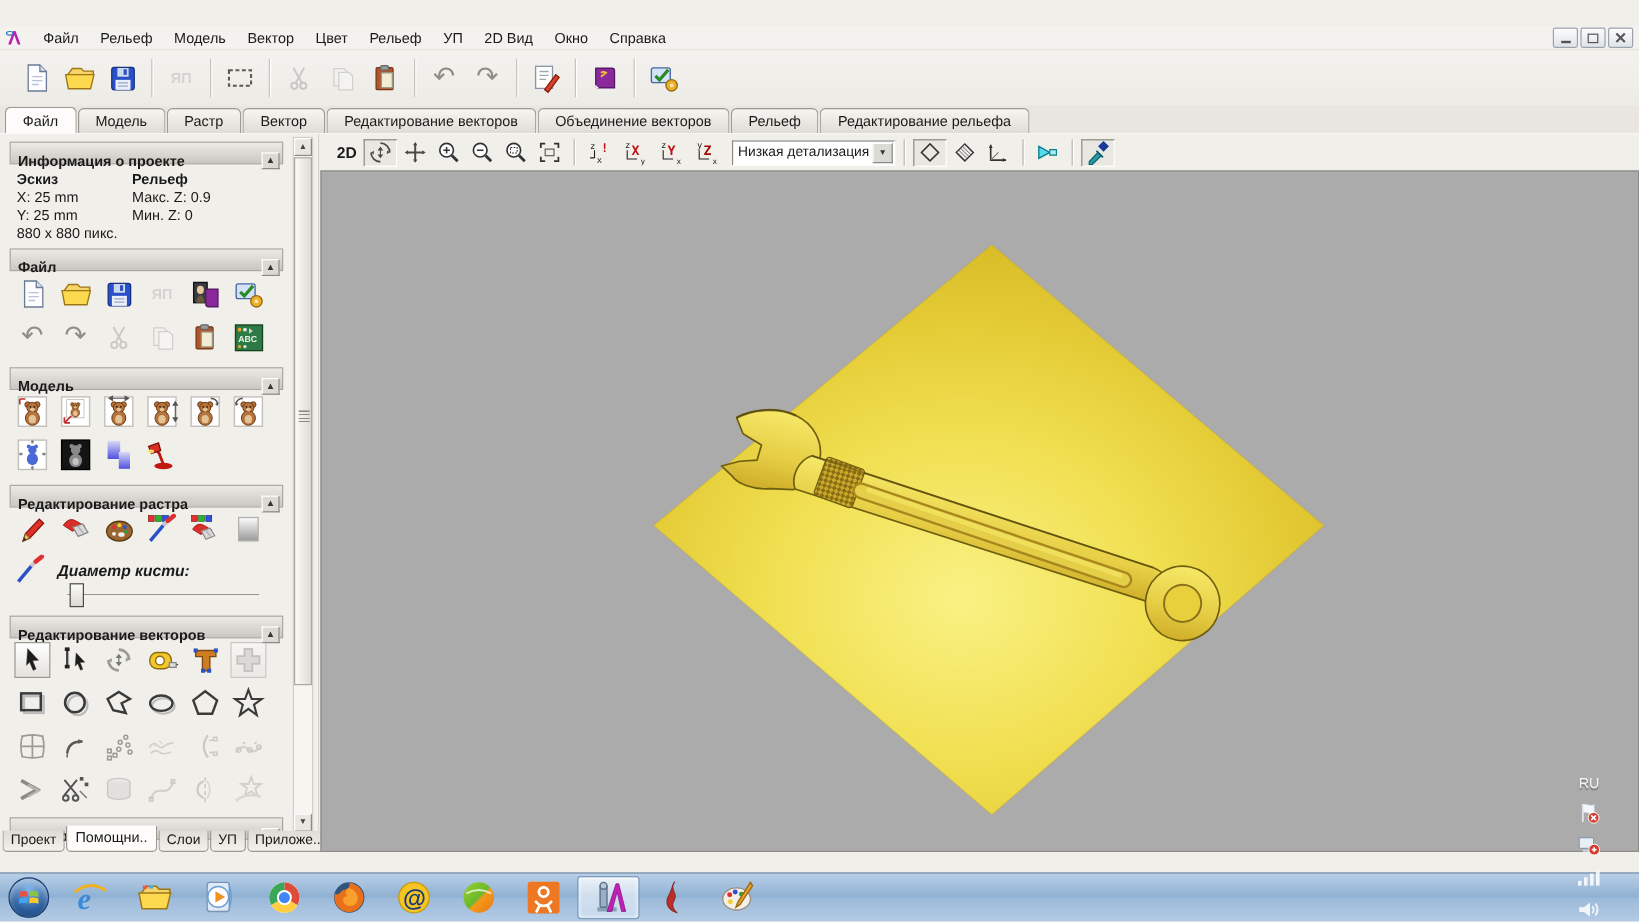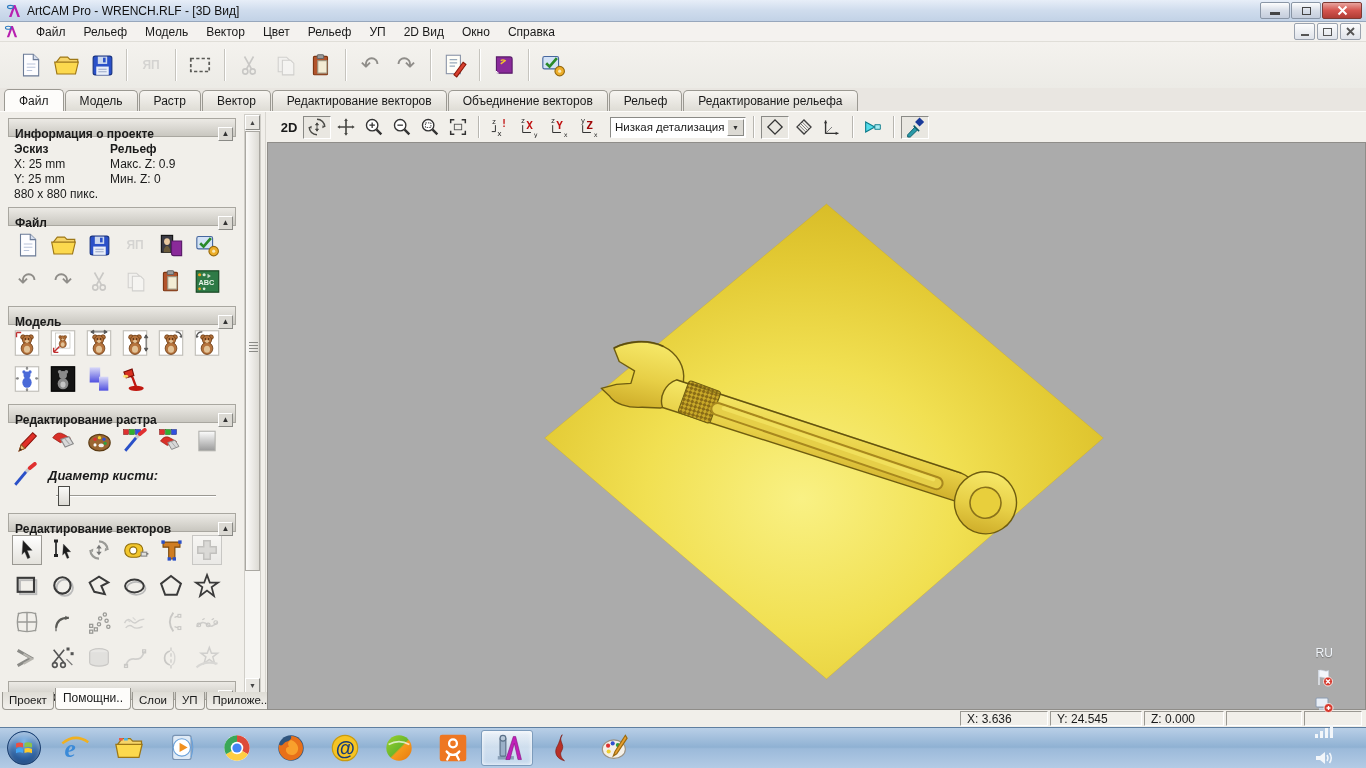--- a/index.html
+++ b/index.html
@@ -214,42 +214,20 @@
     <g id="g-book">
         <path d="M5 4.5 h12.5 a2 2 0 0 1 2 2 V19.5 H7 a2 2 0 0 1 -2 -2 Z" fill="#8a2a9a" stroke="#581a68"></path>
         <path d="M5 17.5 a2 2 0 0 0 2 2" fill="none" stroke="#fff"></path>
         <path d="M9 8 q2 -1.5 4 0 q-2 1.5 -4 3" stroke="#f0c030" fill="none" stroke-width="1.3"></path>
       </g>
   </defs>
 </svg>
 
 <div id="screen">
 
-  <div class="titlebar">
-    <svg class="appicon" viewBox="0 0 16 16">
-        <path d="M3 14 L7.5 2 H9.5 L14 14 H11.5 L8.5 5.5 L5.5 14 Z" fill="#b820b0"></path>
-        <ellipse cx="4.5" cy="4" rx="3" ry="1.6" fill="none" stroke="#2a7ac0" stroke-width="1.1"></ellipse>
-      </svg>
-    <span class="title-text">ArtCAM Pro - WRENCH.RLF - [3D Вид]</span>
-    <div class="winbtns">
-      <div class="wbtn">
-          <div class="glyph-min"></div>
-        </div>
-      <div class="wbtn">
-          <div class="glyph-rest"></div>
-        </div>
-      <div class="wbtn close">
-          <span class="glyph-x">
-            <svg viewBox="0 0 11 11" width="11" height="11">
-              <path d="M1.5 1.5 L9.5 9.5 M9.5 1.5 L1.5 9.5" stroke="#fff" stroke-width="2"></path>
-            </svg>
-          </span>
-        </div>
-    </div>
-  </div>
 
   <div class="menubar">
     <svg class="appicon" viewBox="0 0 16 16">
         <path d="M3 14 L7.5 2 H9.5 L14 14 H11.5 L8.5 5.5 L5.5 14 Z" fill="#b820b0"></path>
         <ellipse cx="4.5" cy="4" rx="3" ry="1.6" fill="none" stroke="#2a7ac0" stroke-width="1.1"></ellipse>
       </svg>
     <span class="menu-item">Файл</span>
     <span class="menu-item">Рельеф</span>
     <span class="menu-item">Модель</span>
     <span class="menu-item">Вектор</span>
@@ -934,27 +912,20 @@
         <rect x="80" y="-12" width="34" height="34" rx="3" transform="rotate(8 97 5)" fill="url(#kn)" stroke="#6f5d10"></rect>
         <path d="M116 8 L346 35" stroke="#a8881e" stroke-width="14" stroke-linecap="round" fill="none"></path>
         <path d="M116 8 L346 35" stroke="#e6cf48" stroke-width="10" stroke-linecap="round" fill="none"></path>
         <path d="M122 6 L342 32" stroke="#f2e260" stroke-width="4" stroke-linecap="round" fill="none" opacity=".8"></path>
         <path d="M 2 -30 C 14 -40 34 -46 50 -42" fill="none" stroke="#57480c" stroke-width="2" opacity=".7"></path>
         <path d="M 70 -12 L 368 20" fill="none" stroke="#57480c" stroke-width="1.6" opacity=".5"></path>
       </g>
     </svg>
   </div>
 
-  <div class="statusbar">
-    <div class="scell" style="width:88px">X: 3.636</div>
-    <div class="scell" style="width:92px">Y: 24.545</div>
-    <div class="scell" style="width:80px">Z: 0.000</div>
-    <div class="scell" style="width:76px"></div>
-    <div class="scell" style="width:58px"></div>
-  </div>
 
   <div class="taskbar">
     <div class="orb">
       <div class="orbcirc">
         <svg width="18" height="16" viewBox="0 0 18 16">
             <path d="M1 3.5 C3.5 2.2 6 2.3 8 3.2 L8 7.4 C6 6.6 3.5 6.5 1 7.7 Z" fill="#ea5044"></path>
             <path d="M9.5 3 C11.5 2.1 14.5 2 17 3.4 L17 7.6 C14.5 6.4 11.5 6.5 9.5 7.3 Z" fill="#8bc34a"></path>
             <path d="M1 9 C3.5 7.8 6 7.9 8 8.7 L8 13 C6 12.1 3.5 12 1 13.2 Z" fill="#42a5f5"></path>
             <path d="M9.5 8.6 C11.5 7.8 14.5 7.6 17 8.9 L17 13.2 C14.5 11.9 11.5 12 9.5 12.9 Z" fill="#ffca28"></path>
           </svg>

